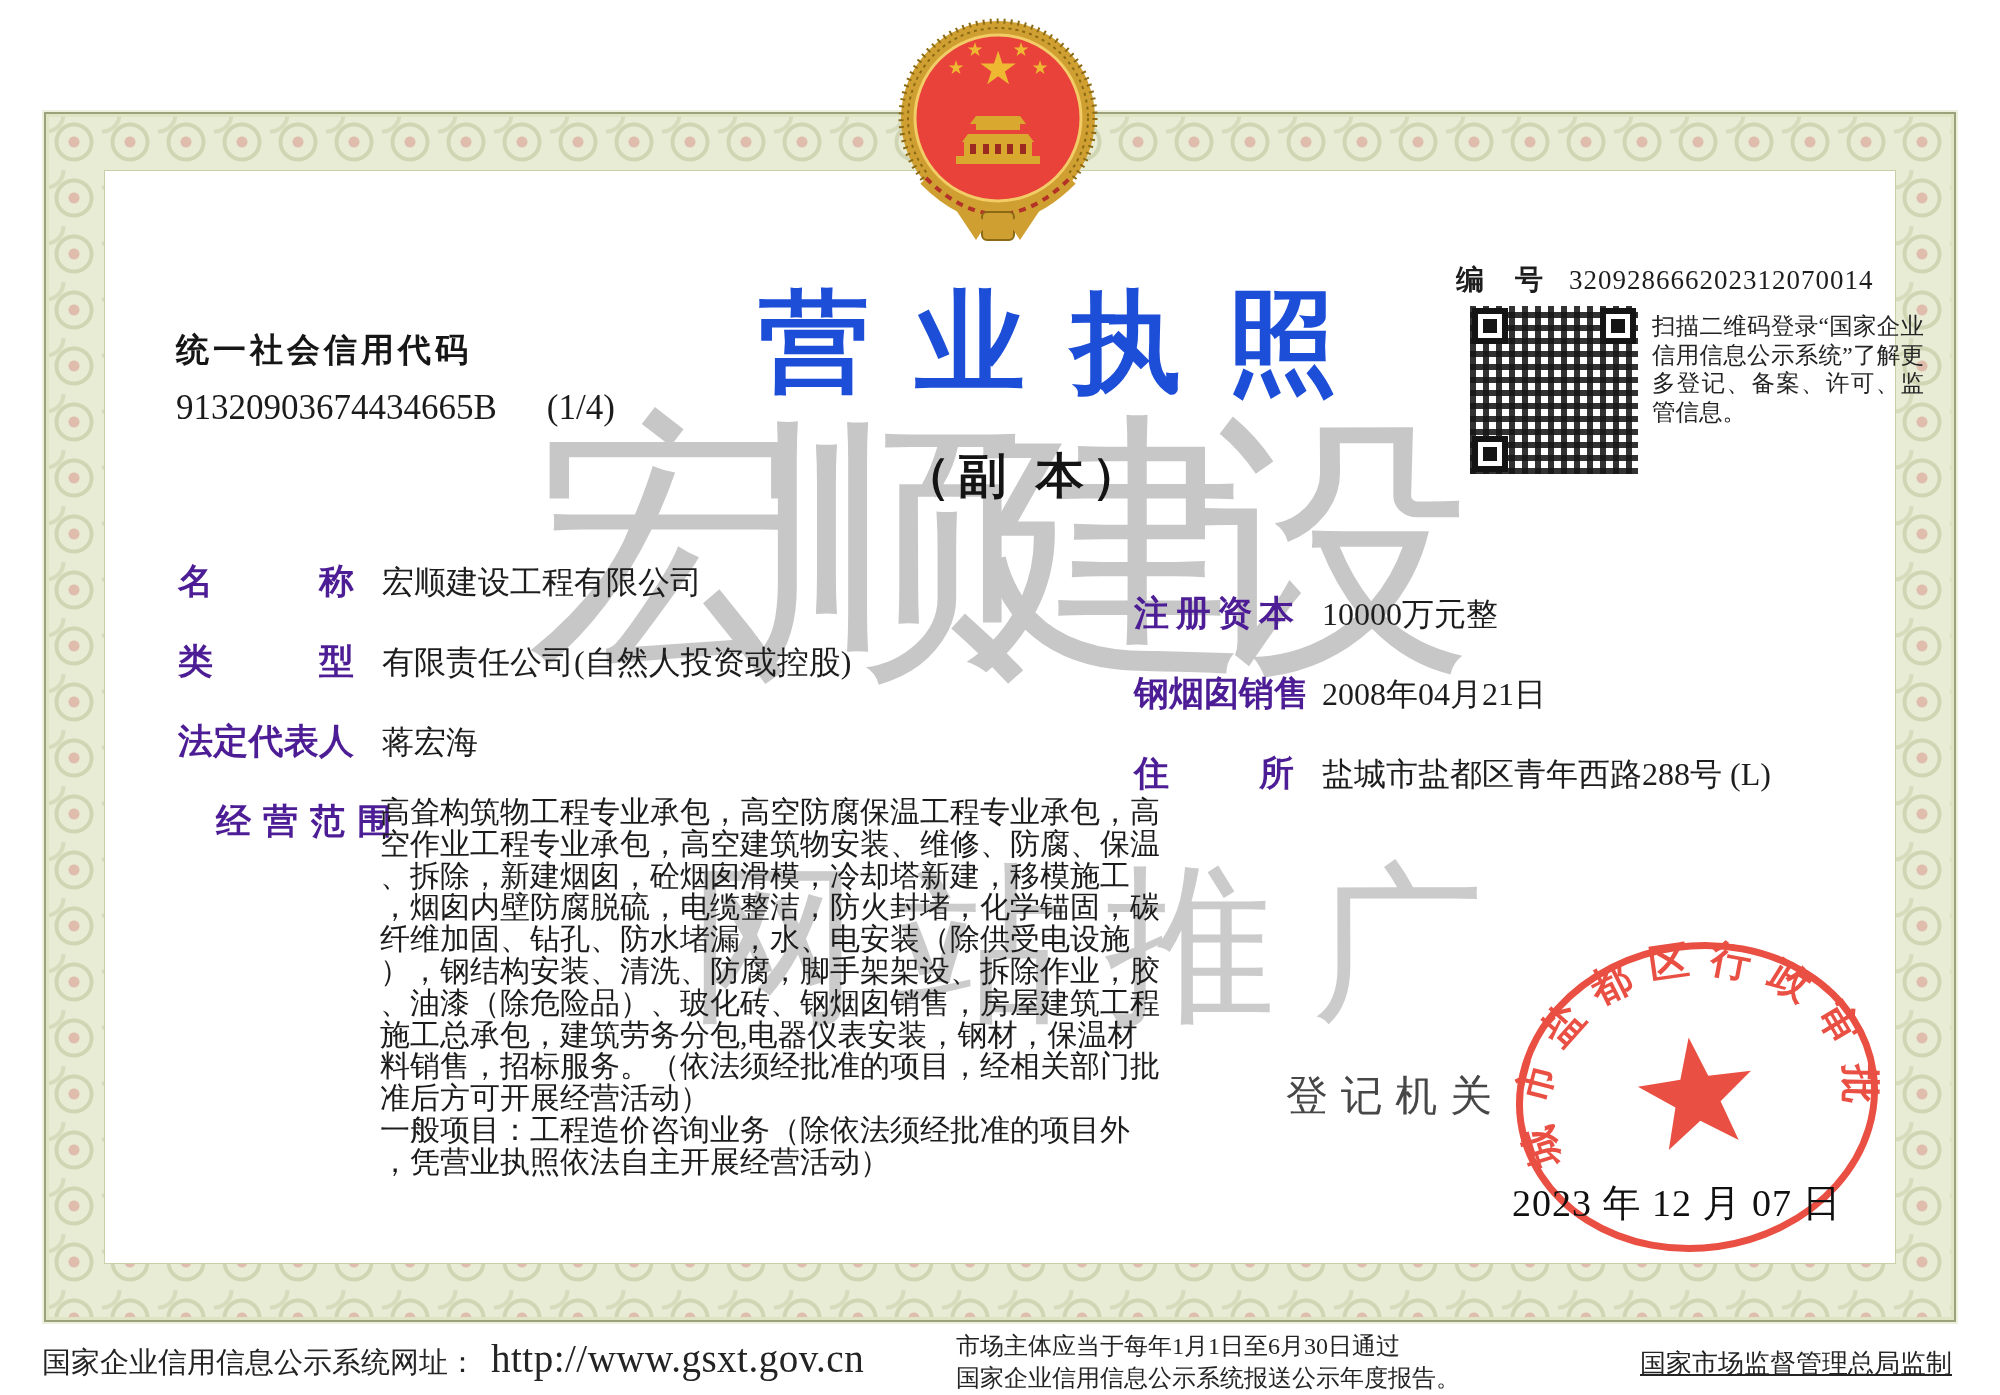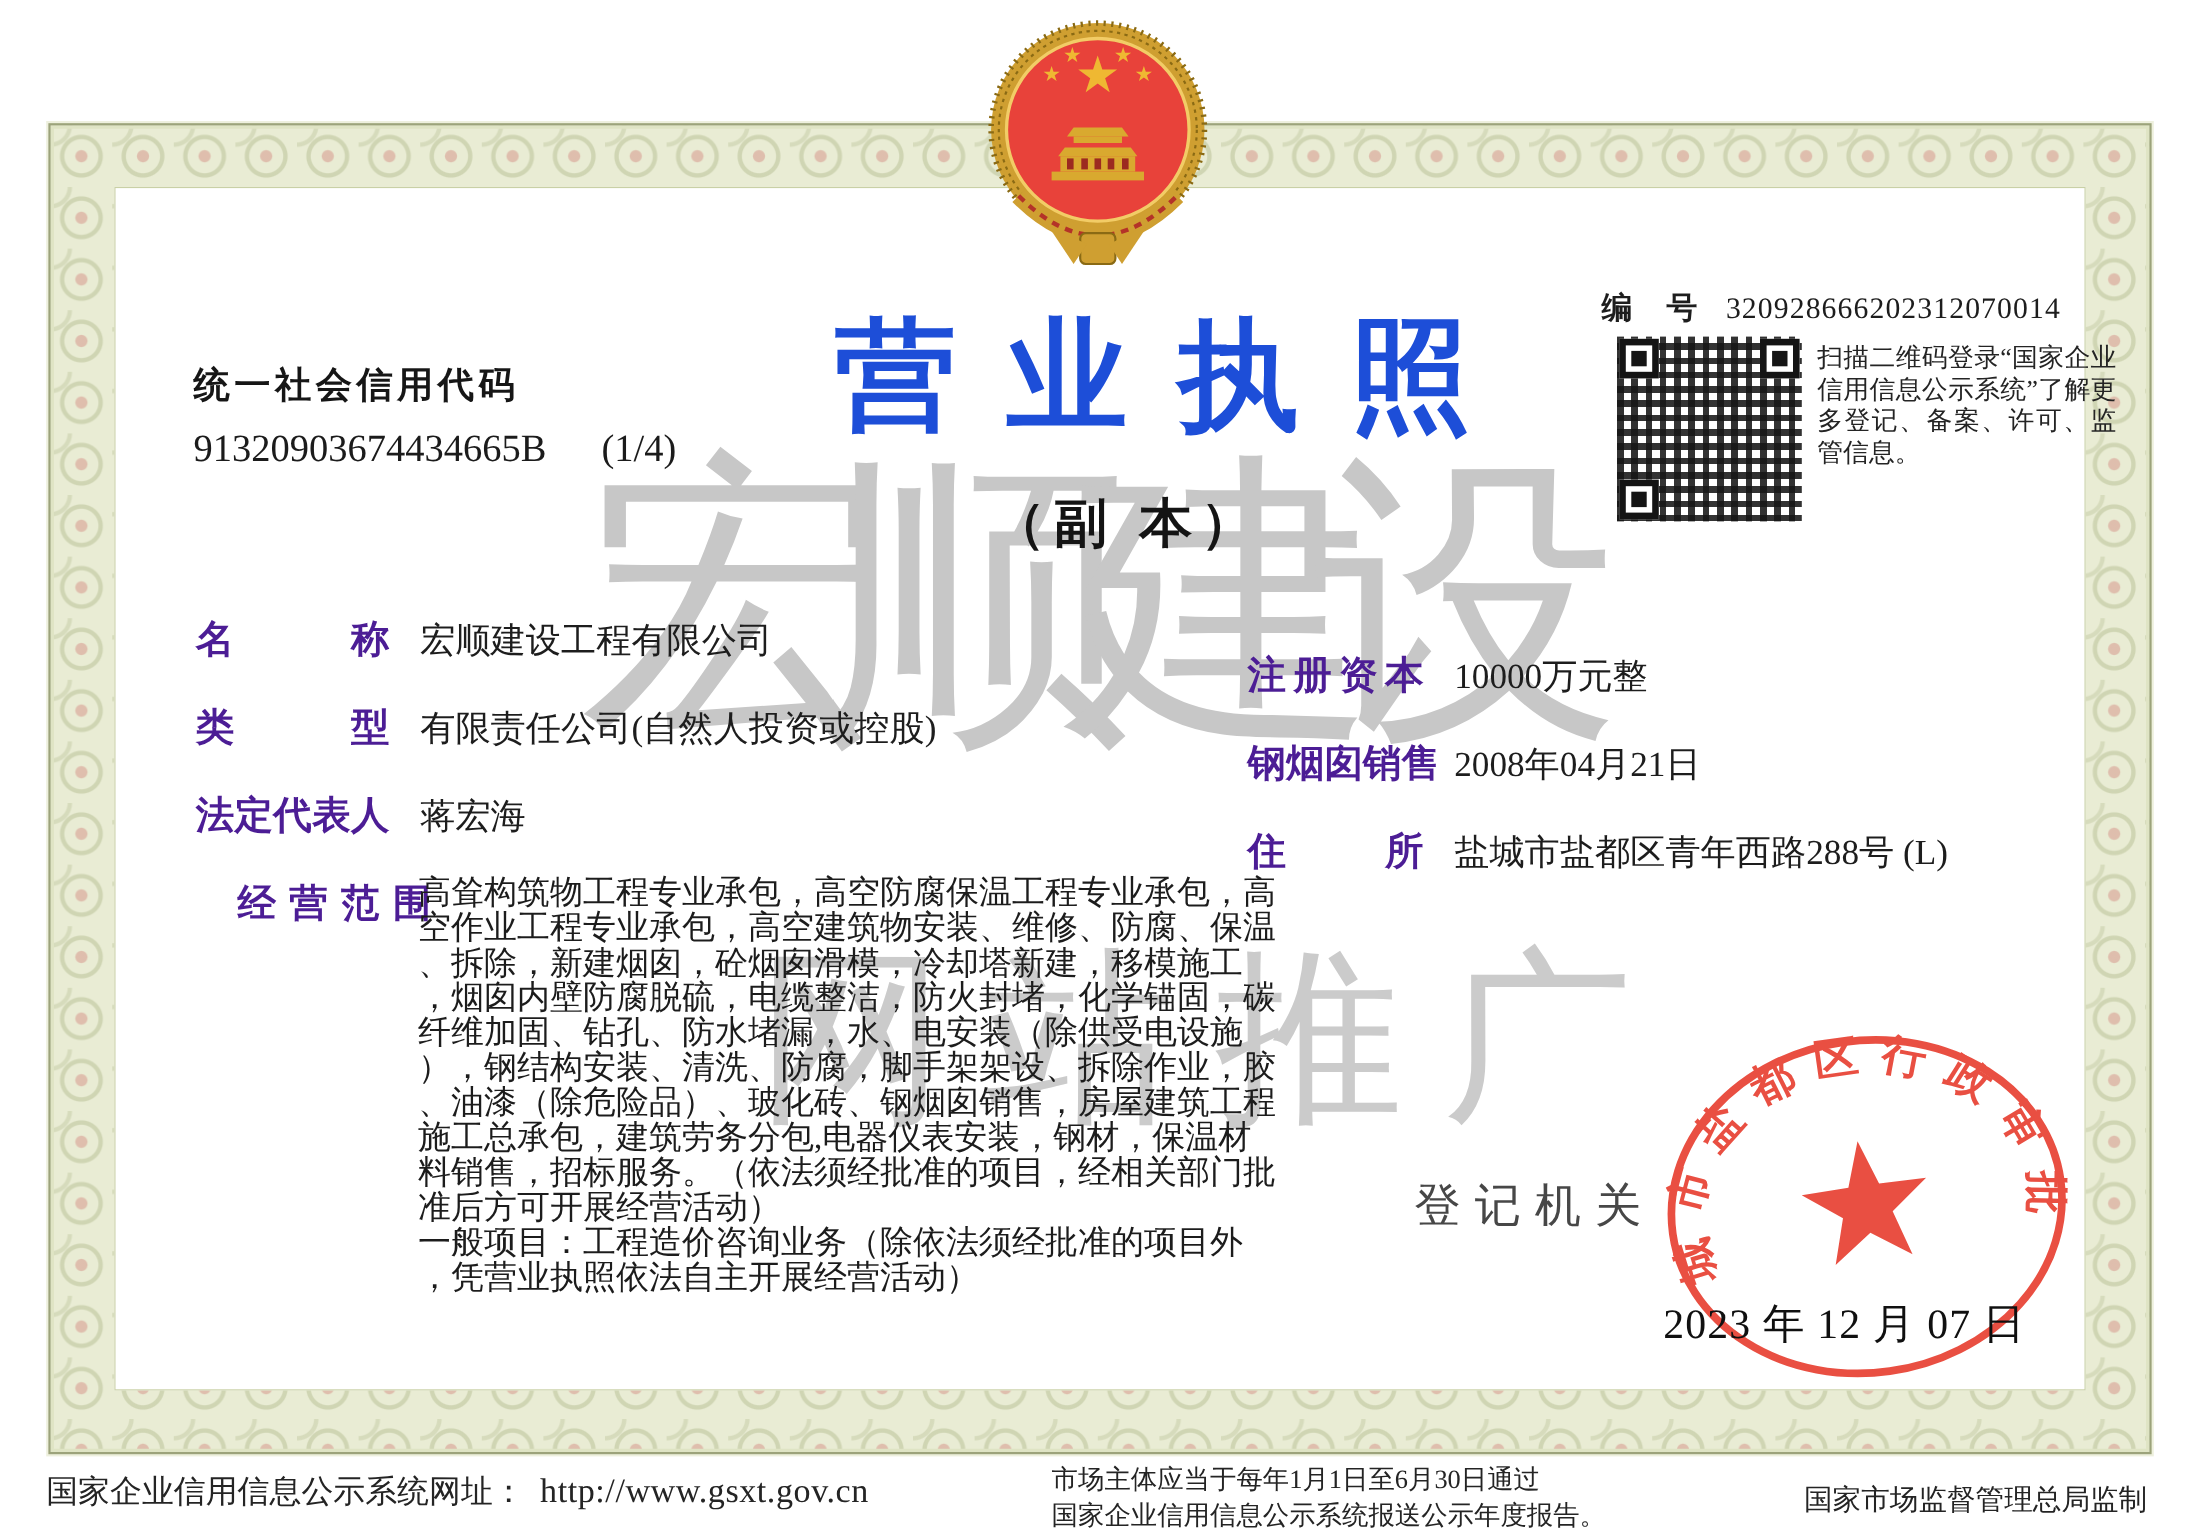--- a/index.html
+++ b/index.html
@@ -101,23 +101,23 @@
     text-align:justify;text-align-last:justify;z-index:5;font-weight:500;
   }
   .issue-date{left:1512px;top:1178px;font-size:38px;color:#101010;letter-spacing:1px;z-index:7;white-space:nowrap;}
   .seal{left:1502px;top:932px;width:392px;height:332px;z-index:6;opacity:.9;}
 
   
   .emblem{left:892px;top:6px;width:212px;height:246px;z-index:8;}
 
   
   .footer-site{left:42px;top:1336px;font-size:29px;color:#242424;z-index:5;white-space:nowrap;}
-  .footer-url{margin-left:14px;font-size:31px;letter-spacing:0.5px;}
+  .footer-url{margin-left:14px;font-size:39px;letter-spacing:0.5px;}
   .footer-notice{left:956px;top:1330px;font-size:24px;line-height:32px;color:#242424;z-index:5;}
-  .footer-pub{left:1640px;top:1346px;font-size:26px;color:#242424;z-index:5;white-space:nowrap;}
+  .footer-pub{left:1640px;top:1346px;font-size:26px;color:#242424;z-index:5;white-space:nowrap;text-decoration:underline;}
 </style>
 </head>
 <body>
 
 <div class="border-band"></div>
 <div class="inner-panel"></div>
 
 <div class="abs wm1">宏顺建设</div>
 <div class="abs wm2">网站推广</div>
 

